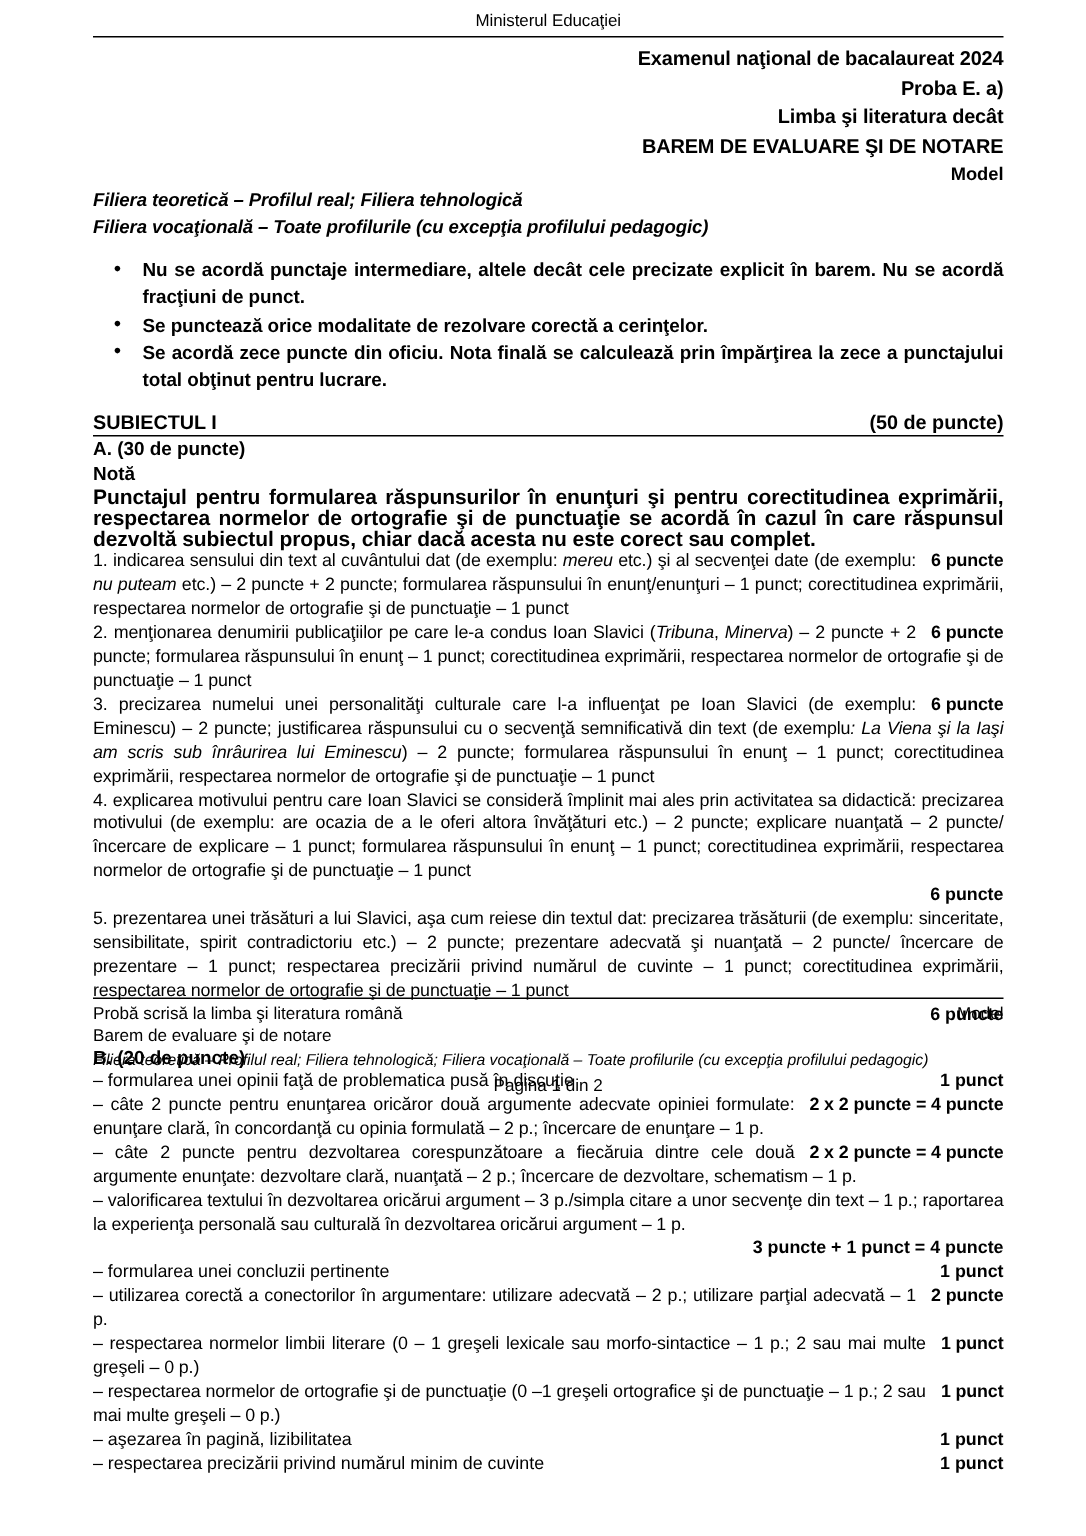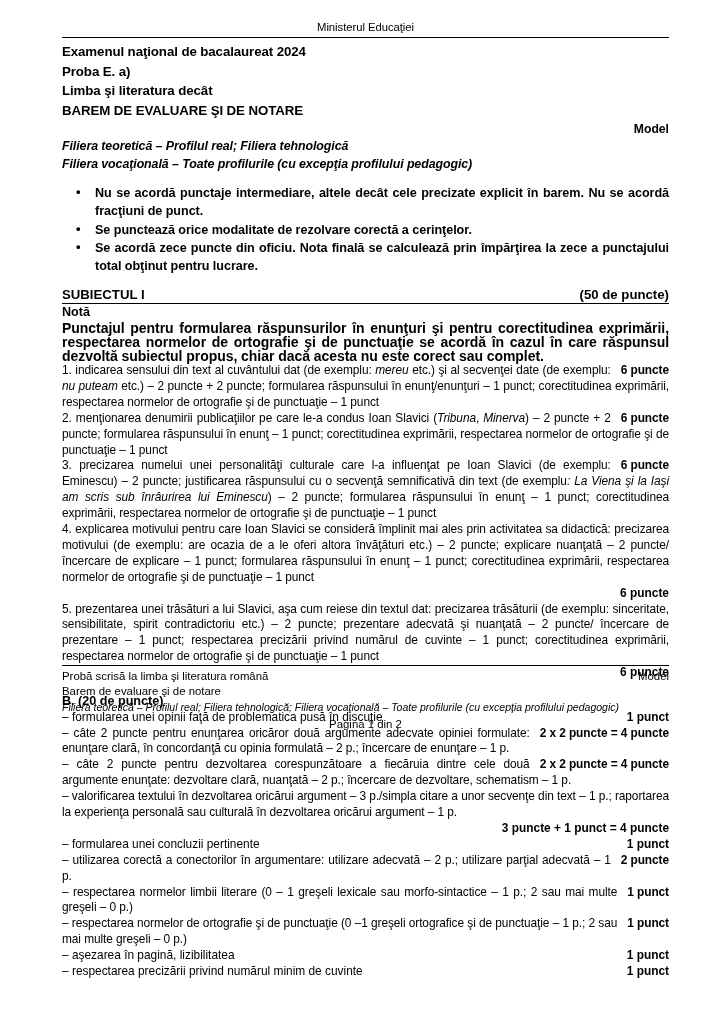--- a/index.html
+++ b/index.html
@@ -12,36 +12,36 @@
     height: 1024px;
     font-family: "Liberation Sans", sans-serif;
     color: #000000;
     overflow: hidden;
   }
   .page {
     position: relative;
     width: 724px;
     height: 740px;
     box-sizing: border-box;
-    padding: 20px 55px 0 62px;
+    padding: 7px 55px 0 62px;
   }
   .hdr-line {
     text-align: center;
     font-size: 11.3px;
     line-height: 15px;
     letter-spacing: -0.05px;
   }
   hr.rule {
     border: 0;
     border-top: 1px solid #000;
     margin: 2px 0 4px 0;
     height: 0;
   }
   .title {
-    text-align: left;
+    text-align: right;
     font-weight: bold;
     font-size: 13.3px;
     line-height: 19.5px;
     letter-spacing: -0.1px;
   }
   .model-right {
     text-align: right;
     font-weight: bold;
     font-size: 12.2px;
     line-height: 17px;
@@ -187,20 +187,21 @@
     <li>Nu se acordă punctaje intermediare, altele decât cele precizate explicit în barem. Nu se acordă fracţiuni de punct.</li>
     <li>Se punctează orice modalitate de rezolvare corectă a cerinţelor.</li>
     <li>Se acordă zece puncte din oficiu. Nota finală se calculează prin împărţirea la zece a punctajului total obţinut pentru lucrare.</li>
   </ul>
 
   <div class="subiect-line">
     <span>SUBIECTUL I</span>
     <span>(50 de puncte)</span>
   </div>
 
+  <div class="bold-line">A. (30 de puncte)</div>
   <div class="bold-line">Notă</div>
   <div class="nota-block">Punctajul pentru formularea răspunsurilor în enunţuri şi pentru corectitudinea exprimării, respectarea normelor de ortografie şi de punctuaţie se acordă în cazul în care răspunsul dezvoltă subiectul propus, chiar dacă acesta nu este corect sau complet.</div>
 
   <div class="item clearfix">
     <span class="pts">6 puncte</span><span>1.</span><span> indicarea sensului din text al cuvântului dat (de exemplu: </span><i>mereu</i><span> etc.) şi al secvenţei date (de exemplu: </span><i>nu puteam</i><span> etc.) – 2 puncte + 2 puncte; formularea răspunsului în enunţ/enunţuri – 1 punct; corectitudinea exprimării, respectarea normelor de ortografie şi de punctuaţie – 1 punct</span>
   </div>
 
   <div class="item clearfix">
     <span class="pts">6 puncte</span><span>2.</span><span> menţionarea denumirii publicaţiilor pe care le-a condus Ioan Slavici (</span><i>Tribuna</i><span>, </span><i>Minerva</i><span>) – 2 puncte + 2 puncte; formularea răspunsului în enunţ – 1 punct; corectitudinea exprimării, respectarea normelor de ortografie şi de punctuaţie – 1 punct</span>
   </div>

